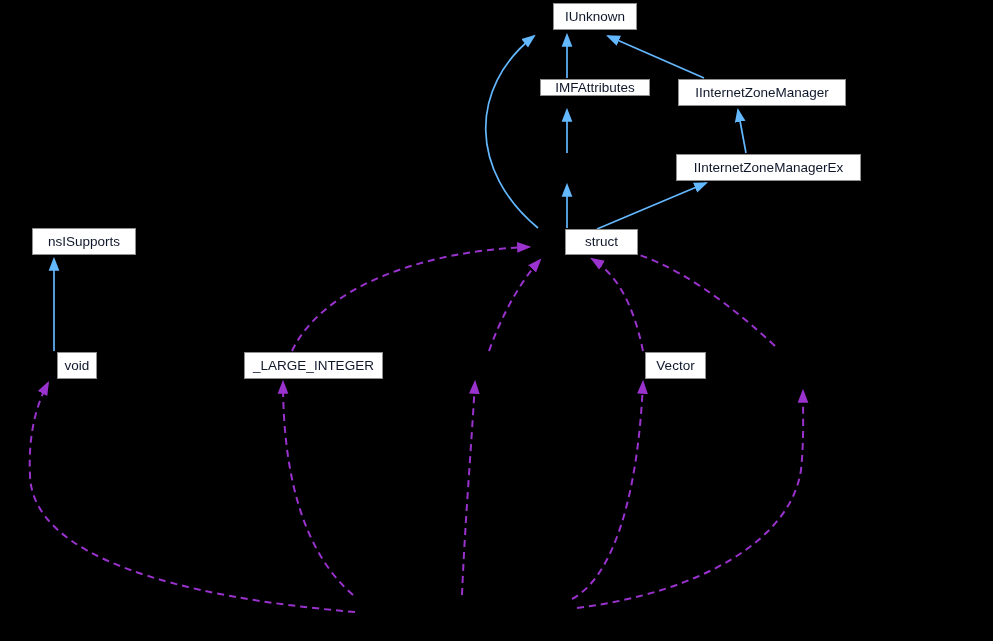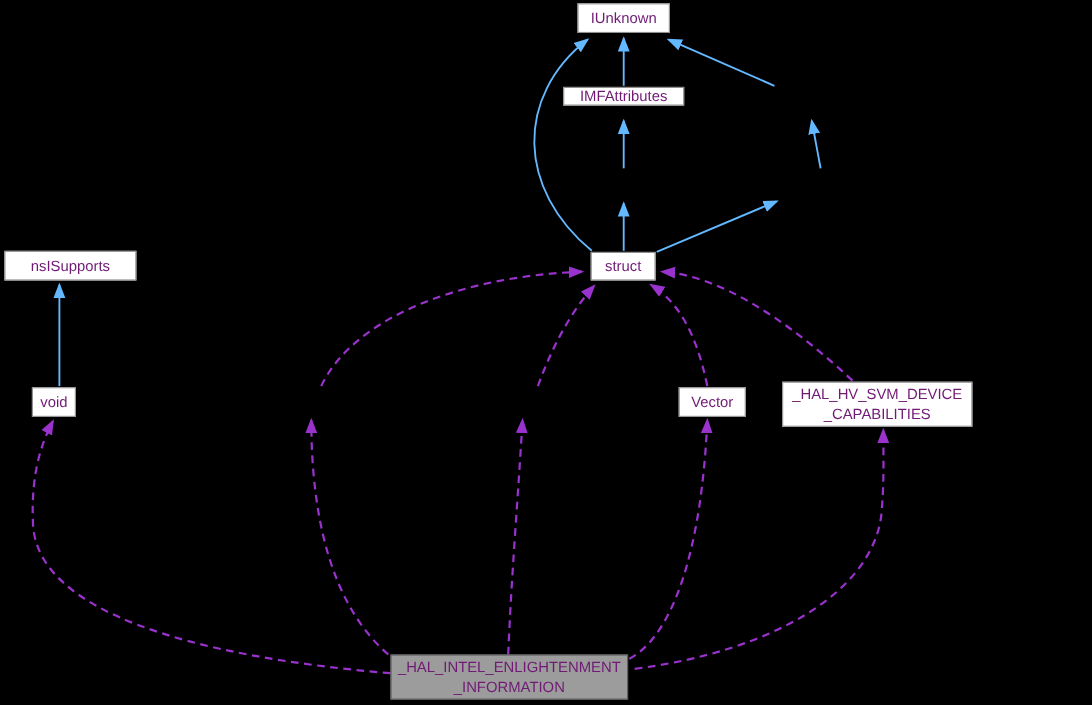--- a/index.html
+++ b/index.html
@@ -12,29 +12,30 @@
   }
   .edges{position:absolute;left:0;top:0;width:993px;height:641px;}
   .edge{fill:none;stroke-width:1.7px;}
   .edge.inherit{stroke:#63B8FF;marker-end:url(#arrow-blue);}
   .edge.usage{stroke:#9A32CD;stroke-width:2px;stroke-dasharray:7 5;marker-end:url(#arrow-purple);}
   .node{
     position:absolute;
     box-sizing:border-box;
     background:#FFFFFF;
     border:1.5px solid #8F8F8F;
-    color:#701a75;
+    color:#0f172a;
     font-size:13.5px;
     line-height:18px;
     display:flex;
     align-items:center;
     justify-content:center;
     text-align:center;
     white-space:pre-line;
     cursor:pointer;
+    margin-left:28px;
   }
   .node.main{
     background:#9C9C9C;
     border-color:#5F5F5F;
   }
 </style>
 </head>
 <body>
 
 <div class="canvas">
@@ -63,22 +64,21 @@
     <path class="edge usage" d="M775,346 C706,282 648,250 602,247"></path>
     <path class="edge usage" d="M355,612 C175,597 33,556 30,476 C28,432 37,404 48,383"></path>
     <path class="edge usage" d="M353,595 C302,551 283,472 283,382"></path>
     <path class="edge usage" d="M462,595 C465,522 471,452 475,382"></path>
     <path class="edge usage" d="M572,599 C613,577 638,497 643,382"></path>
     <path class="edge usage" d="M577,608 C702,592 791,539 801,470 C804,441 803,416 803,391"></path>
   </svg>
 
   <div class="node" style="left:525px;top:3px;width:84px;height:27px">IUnknown</div>
   <div class="node" style="left:512px;top:79px;width:110px;height:17px">IMFAttributes</div>
-  <div class="node" style="left:537px;top:229px;width:59px;height:26px">struct</div>
-  <div class="node" style="left:4px;top:228px;width:120px;height:27px">nsISupports</div>
+  <div class="node" style="left:650px;top:79px;width:168px;height:27px">IInternetZoneManager</div>
+  <div class="node" style="left:648px;top:154px;width:185px;height:27px">IInternetZoneManagerEx</div>
+  <div class="node" style="left:537px;top:229px;width:73px;height:26px">struct</div>
+  <div class="node" style="left:4px;top:228px;width:104px;height:27px">nsISupports</div>
   <div class="node" style="left:29px;top:352px;width:40px;height:27px">void</div>
+  <div class="node" style="left:216px;top:352px;width:139px;height:27px">_LARGE_INTEGER</div>
   <div class="node" style="left:617px;top:352px;width:61px;height:27px">Vector</div>
-  <div class="node" style="left:711px;top:347px;width:173px;height:41px">_HAL_HV_SVM_DEVICE
-_CAPABILITIES</div>
-  <div class="node main" style="left:355px;top:595px;width:216px;height:41px">_HAL_INTEL_ENLIGHTENMENT
-_INFORMATION</div>
 
 </div>
 
 </body></html>

